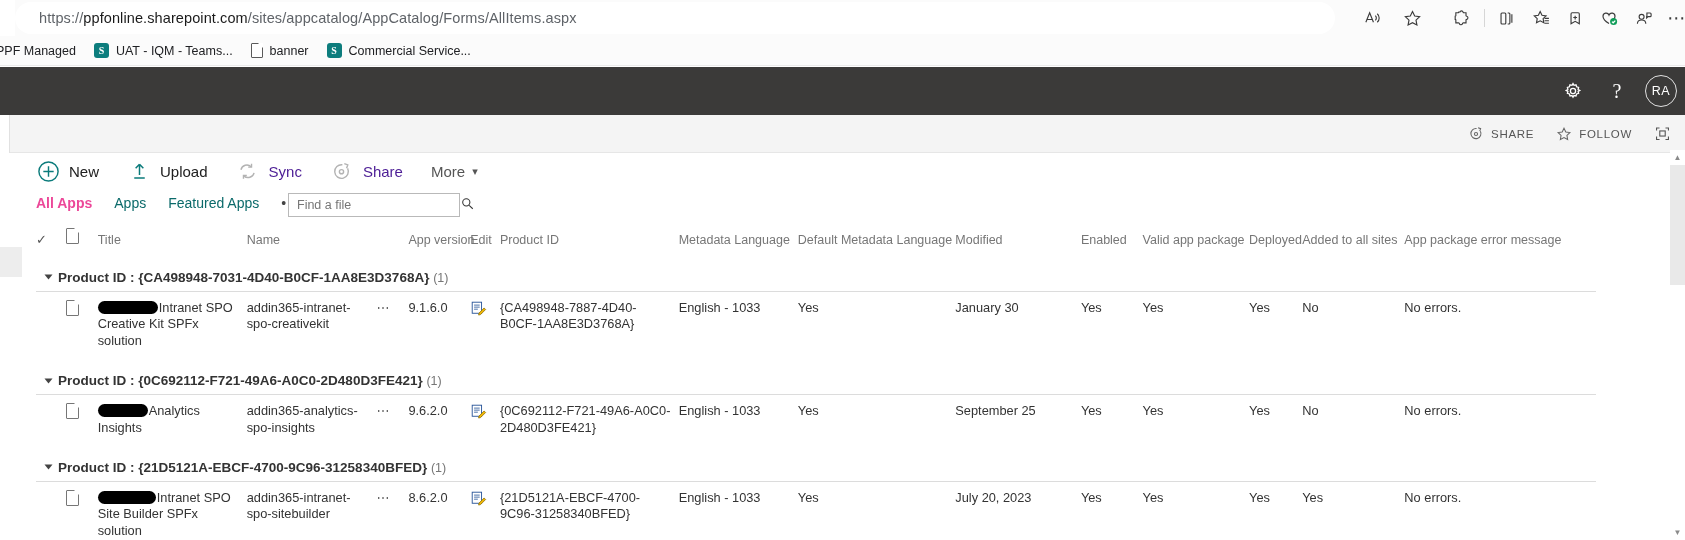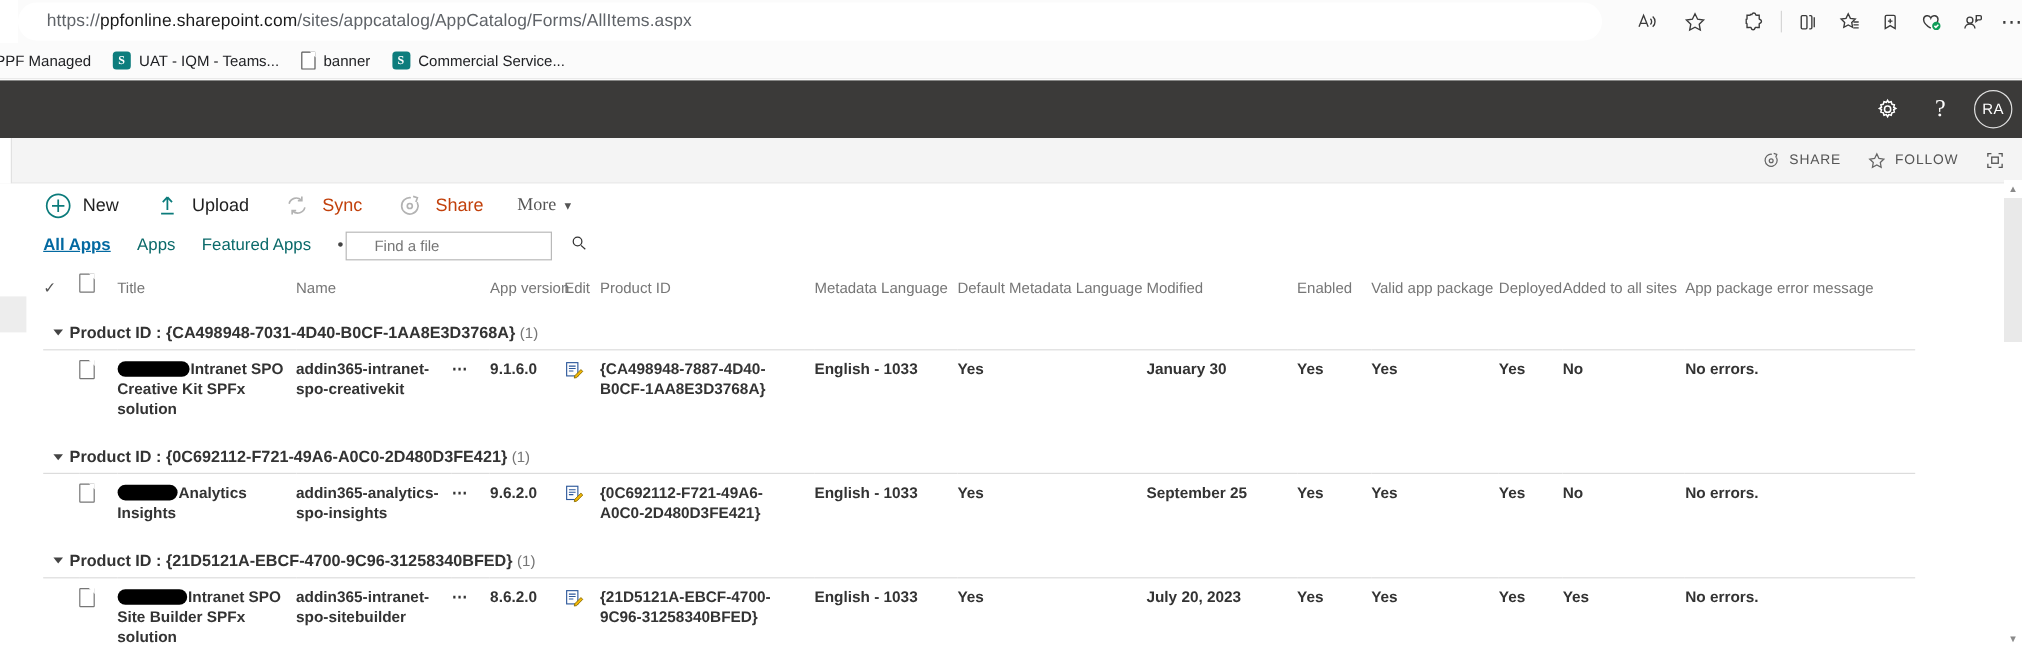--- a/index.html
+++ b/index.html
@@ -102,33 +102,33 @@
   .sb-item svg { display: block; }
   .sb-focus { margin-right: 14px; }
 
   
   .ribbon { position: absolute; left: 0; top: 153px; width: 1685px; height: 72px; background: #fff; }
   .cmd-row { position: absolute; left: 36px; top: 6px; display: flex; align-items: center; }
   .cmd {
     display: flex; align-items: center; gap: 9px;
     font-size: 15px; color: #212121; margin-right: 28px; white-space: nowrap;
   }
-  .cmd.disabled { color: #c2410c; }
+  .cmd.disabled { color: #4c1d95; }
   .cmd .ci { display: flex; align-items: center; justify-content: center; width: 24px; height: 24px; }
-  .cmd-more { margin-right: 16px; gap: 7px; font-family: Liberation Serif, serif; }
+  .cmd-more { margin-right: 16px; gap: 7px; }
   .chev { font-size: 11px; color: #555; }
 
   .views-row { position: absolute; left: 36px; top: 42px; display: flex; align-items: center; }
   .view-tab { font-size: 14px; color: #0b6a6a; margin-right: 22px; white-space: nowrap; }
-  .view-tab.active { font-weight: bold; color: #0369a1; text-decoration: underline; }
+  .view-tab.active { font-weight: bold; color: #ec4899; }
   .view-tab.dots { color: #444; letter-spacing: 2px; font-size: 14px; }
   .search-box {
     position: absolute; left: 288px; top: 40px; width: 172px; height: 24px;
     border: 1px solid #b9b9b9; background: #fff;
-    display: flex; align-items: center; padding: 0 21px;
+    display: flex; align-items: center; padding: 0 6px;
   }
   .search-box input {
     border: 0; outline: 0; flex: 1; font-size: 12.5px; color: #767676;
     font-family: "Liberation Sans", sans-serif; background: transparent;
   }
   .search-box input::placeholder { color: #767676; }
 
   
   .list-area { position: absolute; left: 0; top: 225px; width: 1685px; height: 315px; background: #fff; }
   .gutter { position: absolute; left: 0; top: 22px; width: 22px; height: 30px; background: #ededed; }
@@ -164,21 +164,21 @@
   .grouphdr .tri {
     display: inline-block; width: 0; height: 0;
     border-left: 5px solid #444; border-top: 4px solid transparent; border-bottom: 4px solid transparent;
     transform: rotate(90deg); margin-right: 7px; vertical-align: middle;
     position: relative; top: -1px;
   }
   .grouphdr .count { font-weight: normal; color: #767676; font-size: 12.5px; }
 
   tr.datarow td {
     font-size: 12.8px; color: #333; vertical-align: top;
-    padding: 8px 8px 10px 0; line-height: 1.28; font-weight: bold;
+    padding: 8px 8px 10px 0; line-height: 1.28;
   }
   tr.datarow td.c-chk, tr.datarow td.c-ico { padding-right: 0; }
   .file-ico {
     width: 13px; height: 16px; border: 1.2px solid #767676; border-radius: 1px;
     position: relative; display: inline-block; background: #fff;
   }
   .file-ico:after {
     content: ""; position: absolute; right: -1px; top: -1px;
     border-width: 0 5px 5px 0; border-style: solid;
     border-color: transparent #fff transparent transparent;

